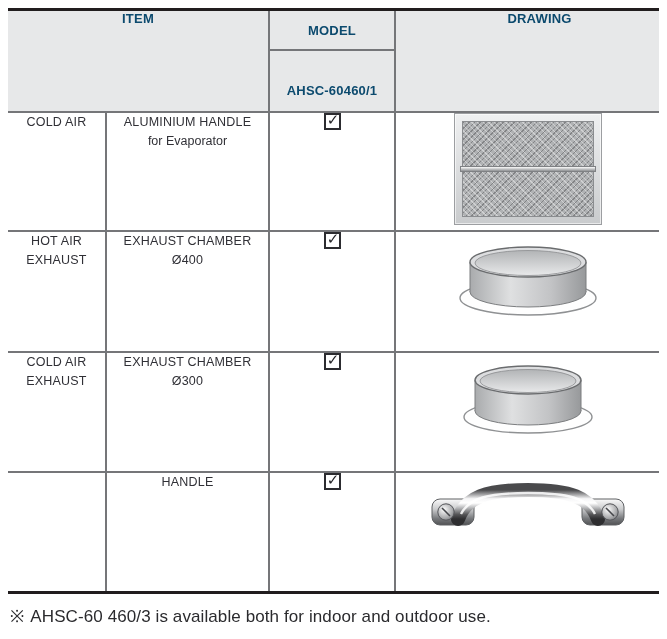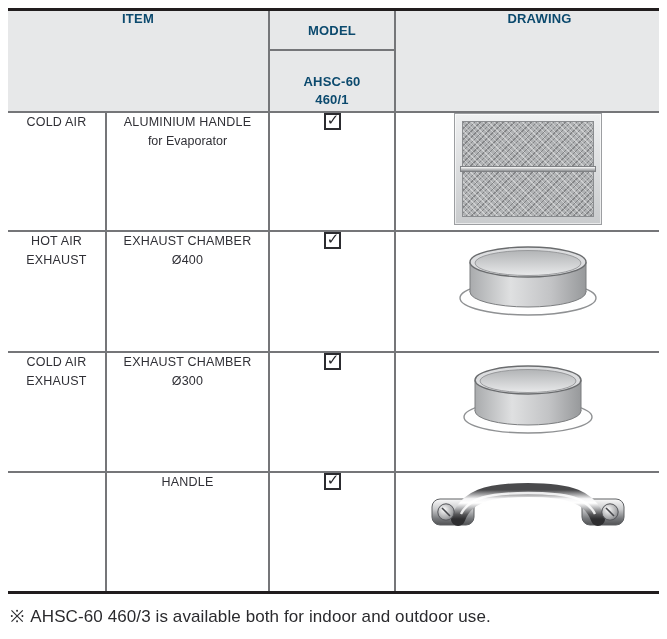--- a/index.html
+++ b/index.html
@@ -25,21 +25,21 @@
   .cell.last-col{border-right:none;}
   .cell.last-row{border-bottom:none;}
   .head{background:#e7e8e9;font-weight:bold;font-size:13px;color:#0c4a6e;letter-spacing:.2px;gap:20px;}
   .h-item{grid-column:1 / 3;grid-row:1;}
   .h-model-wrap{grid-column:3;grid-row:1;padding:0;justify-content:stretch;}
   .h-model-top{
     box-sizing:border-box;height:40px;width:100%;
     border-bottom:2px solid #757679;
     display:flex;align-items:center;justify-content:center;
   }
-  .h-model-val{flex:1;width:100%;display:flex;flex-direction:column;align-items:center;justify-content:center;line-height:1.35;}
+  .h-model-val{flex:1;width:100%;display:flex;align-items:center;justify-content:center;line-height:1.35;}
   .h-drawing{grid-column:4;grid-row:1;padding-left:24px;}
   .body-txt{font-size:12.5px;line-height:1.5;color:#303036;}
   .caps{letter-spacing:.2px;}
   
   .checkbox{
     width:17px;height:17px;box-sizing:border-box;
     border:2px solid #2c2c30;background:#fff;
     display:flex;align-items:center;justify-content:center;overflow:visible;
   }
   .checkbox .mark{

